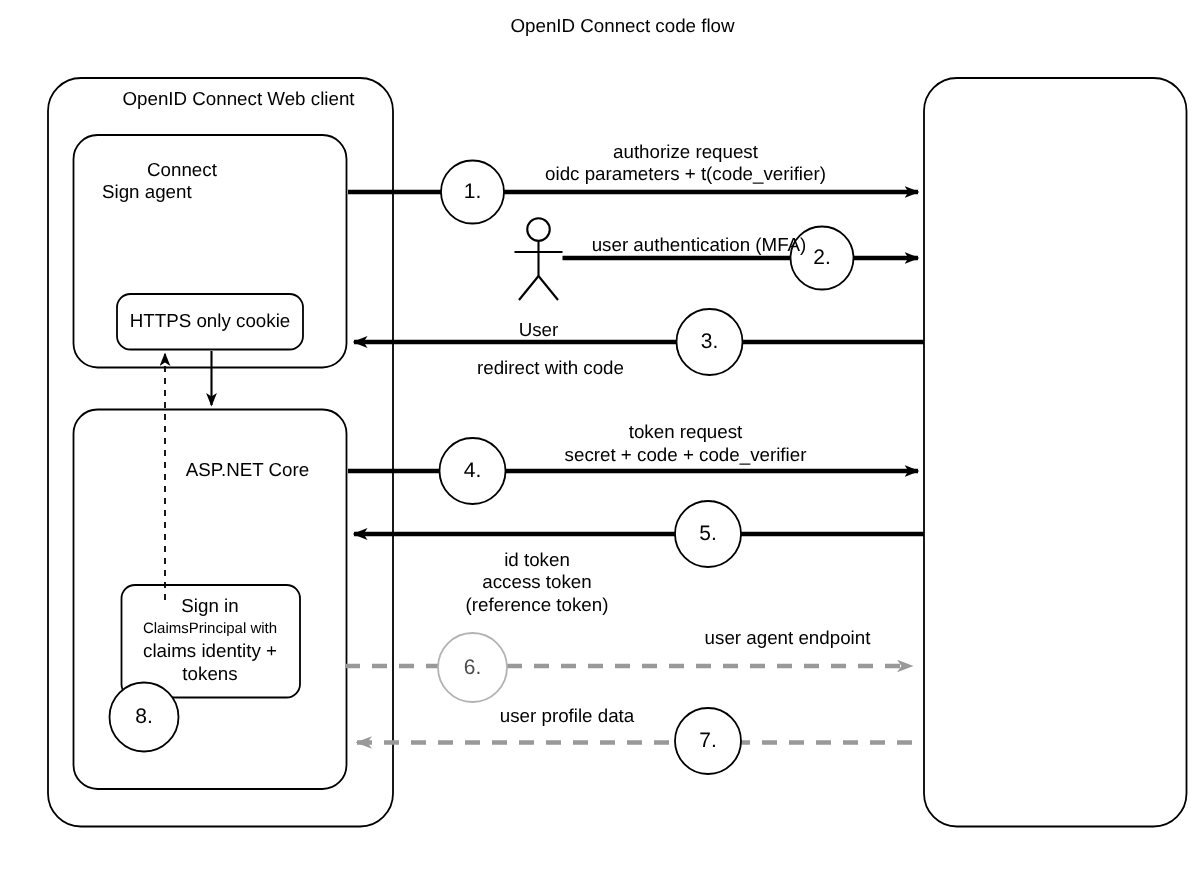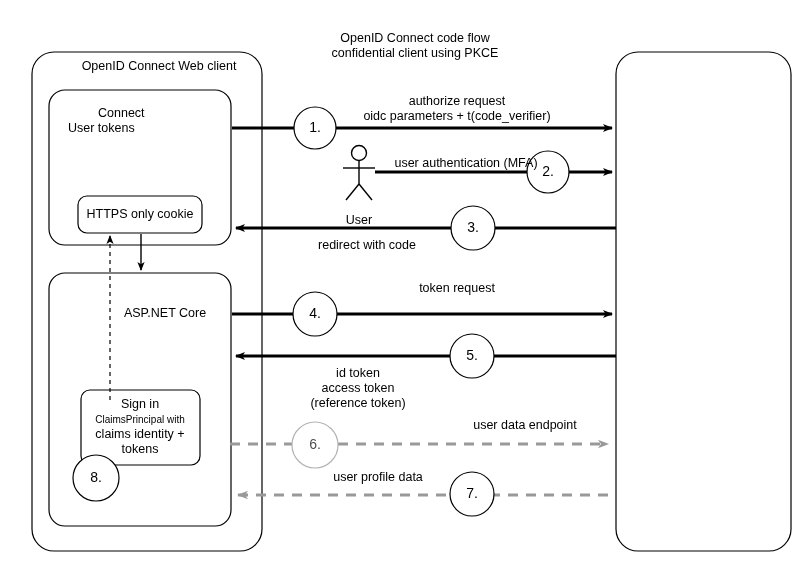--- a/index.html
+++ b/index.html
@@ -24,21 +24,21 @@
   }
   .txt {
     position: absolute;
     color: #000000;
     font-size: 12.5px;
     line-height: 15px;
     white-space: pre;
     text-align: center;
     transform: translateX(-50%);
   }
-  .title-txt { font-size: 12.5px; margin-top: 21px; }
+  .title-txt { font-size: 12.5px; }
   .num { font-size: 14px; }
   .num-gray { color: #4d4d4d; }
 </style>
 </head>
 <body>
 
 <div id="canvas">
 
   <svg class="layer" viewBox="0 0 800 580">
     <defs>
@@ -95,52 +95,52 @@
     <circle cx="548" cy="172" r="21" fill="#ffffff" stroke="#000000" stroke-width="1.2"></circle>
     <circle cx="473" cy="228" r="22" fill="#ffffff" stroke="#000000" stroke-width="1.2"></circle>
     <circle cx="315" cy="314" r="22" fill="#ffffff" stroke="#000000" stroke-width="1.2"></circle>
     <circle cx="472" cy="356" r="22" fill="#ffffff" stroke="#000000" stroke-width="1.2"></circle>
     <circle cx="315" cy="445" r="23" fill="#ffffff" stroke="#b3b3b3" stroke-width="1.2"></circle>
     <circle cx="472" cy="494" r="22" fill="#ffffff" stroke="#000000" stroke-width="1.2"></circle>
     <circle cx="96" cy="478" r="23" fill="#ffffff" stroke="#000000" stroke-width="1.2"></circle>
   </svg>
 
   <div class="txt title-txt" style="left:415px; top:10px;">OpenID Connect code flow</div>
-  <div class="txt title-txt" style="left:415px; top:25px;">confidential client using PKCE</div>
 
   <div class="txt" style="left:147px; top:59px;margin-left:12px;">OpenID Connect Web client</div>
 
   <div class="txt" style="left:98px; top:106px; text-align:left; transform:none;">Connect</div>
-  <div class="txt" style="left:68px; top:121px; text-align:left; transform:none;">User tokens</div>
+  <div class="txt" style="left:68px; top:121px; text-align:left; transform:none;">Sign agent</div>
 
   <div class="txt" style="left:140px; top:207px;">HTTPS only cookie</div>
 
   <div class="txt" style="left:165px; top:306px;">ASP.NET Core</div>
 
   <div class="txt" style="left:140px; top:397px;">Sign in</div>
   <div class="txt" style="left:140px; top:412px; font-size:10px;">ClaimsPrincipal with</div>
   <div class="txt" style="left:140px; top:427px;">claims identity +</div>
   <div class="txt" style="left:140px; top:442px;">tokens</div>
 
   <div class="txt" style="left:359px; top:213px;">User</div>
 
   <div class="txt" style="left:457px; top:94px;">authorize request</div>
   <div class="txt" style="left:457px; top:109px;">oidc parameters + t(code_verifier)</div>
 
   <div class="txt" style="left:466px; top:156px;">user authentication (MFA)</div>
 
   <div class="txt" style="left:367px; top:238px;">redirect with code</div>
 
   <div class="txt" style="left:457px; top:281px;">token request</div>
+  <div class="txt" style="left:457px; top:296px;">secret + code + code_verifier</div>
 
   <div class="txt" style="left:358px; top:366px;">id token</div>
   <div class="txt" style="left:358px; top:381px;">access token</div>
   <div class="txt" style="left:358px; top:396px;">(reference token)</div>
 
-  <div class="txt" style="left:525px; top:418px;">user data endpoint</div>
+  <div class="txt" style="left:525px; top:418px;">user agent endpoint</div>
 
   <div class="txt" style="left:378px; top:470px;">user profile data</div>
 
   <div class="txt num" style="left:315px; top:120px;">1.</div>
   <div class="txt num" style="left:548px; top:164px;">2.</div>
   <div class="txt num" style="left:473px; top:220px;">3.</div>
   <div class="txt num" style="left:315px; top:306px;">4.</div>
   <div class="txt num" style="left:472px; top:348px;">5.</div>
   <div class="txt num num-gray" style="left:315px; top:437px;">6.</div>
   <div class="txt num" style="left:472px; top:486px;">7.</div>

